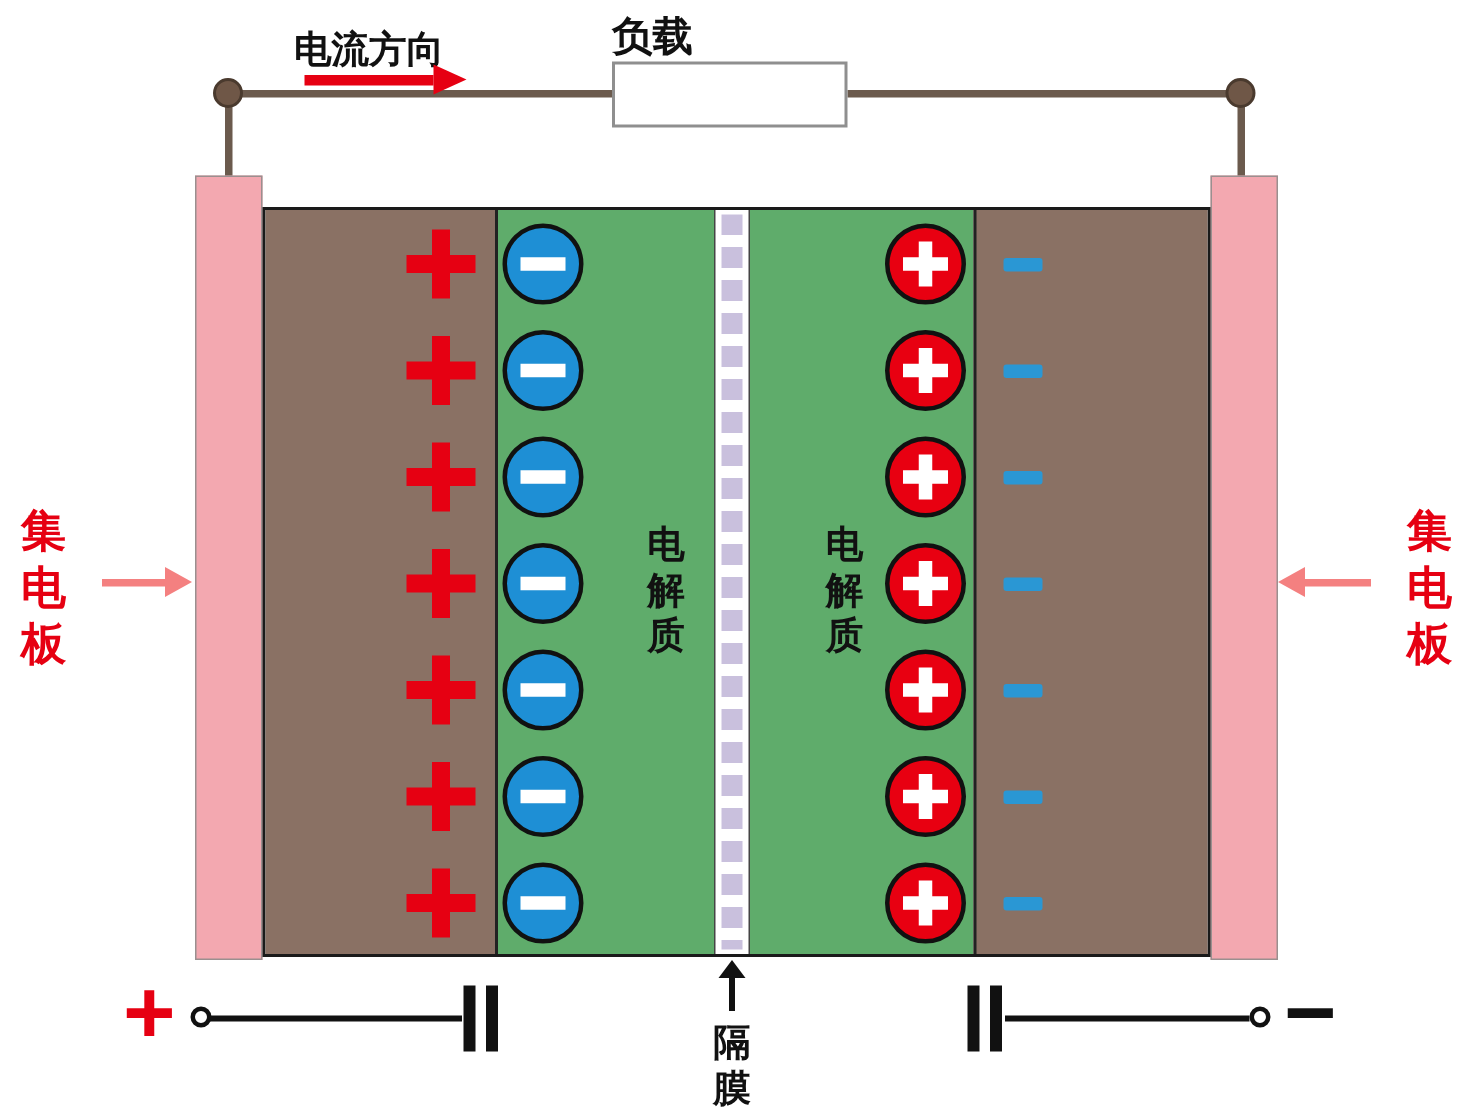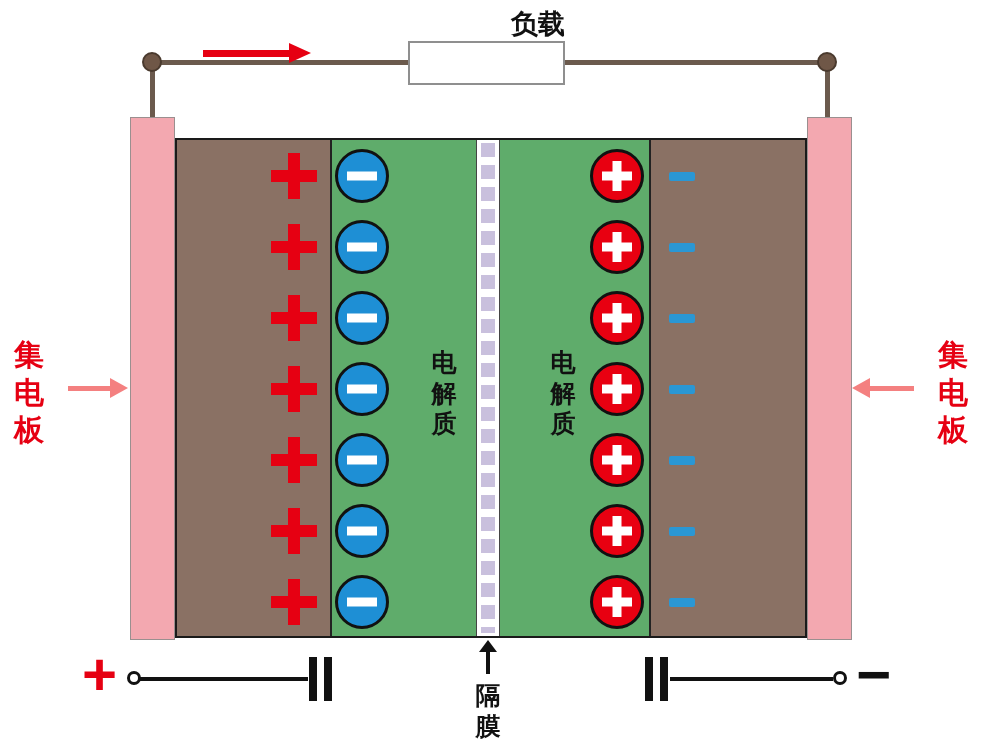--- a/index.html
+++ b/index.html
@@ -8,21 +8,21 @@
   #stage { position:relative; width:982px; height:746px; background:#fff; overflow:hidden; }
 
   
   .wire { position:absolute; background:var(--wire,#6b5a4d); }
   .terminal-dot { position:absolute; width:20px; height:20px; border-radius:50%;
                   background:var(--terminal-dot,#6f5747); border:2px solid #4a3a2e; z-index:3; }
 
   
   .resistor { position:absolute; left:408px; top:41px; width:157px; height:44px;
               background:#fff; border:2px solid var(--resistor-border,#8f8f8f); z-index:2; }
-  .load-label { position:absolute; left:408px; top:6px; width:157px; text-align:right;
+  .load-label { position:absolute; left:408px; top:6px; width:157px; text-align:left;
                 font-size:27px; font-weight:bold; color:#111; }
 
   
   .cur-dir-label { position:absolute; left:196px; top:16px; font-size:25px; font-weight:bold; color:#111; }
   .cur-arrow-shaft { position:absolute; left:203px; top:50px; width:86px; height:7px; background:var(--positive-red,#e60012); z-index:4; }
   .cur-arrow-head { position:absolute; left:289px; top:43px; width:0; height:0; z-index:4;
                     border-left:22px solid var(--positive-red,#e60012);
                     border-top:10px solid transparent; border-bottom:10px solid transparent; }
 
   
@@ -99,20 +99,21 @@
 
   <div class="wire" style="left:152px; top:60px; width:677px; height:5px;"></div>
   <div class="wire" style="left:150px; top:62px; width:5px; height:58px;"></div>
   <div class="wire" style="left:825px; top:62px; width:5px; height:58px;"></div>
   <div class="terminal-dot" style="left:142px; top:52px;"></div>
   <div class="terminal-dot" style="left:817px; top:52px;"></div>
 
   <div class="resistor"></div>
   <div class="load-label">负载</div>
 
+  <div class="cur-dir-label">电流方向</div>
   <div class="cur-arrow-shaft"></div>
   <div class="cur-arrow-head"></div>
 
   <div class="plate left"></div>
   <div class="plate right"></div>
 
   <div class="cell">
     <div class="region electrode-region r-brown-left"></div>
     <div class="region electrolyte-region r-green-left"></div>
     <div class="region r-separator">

